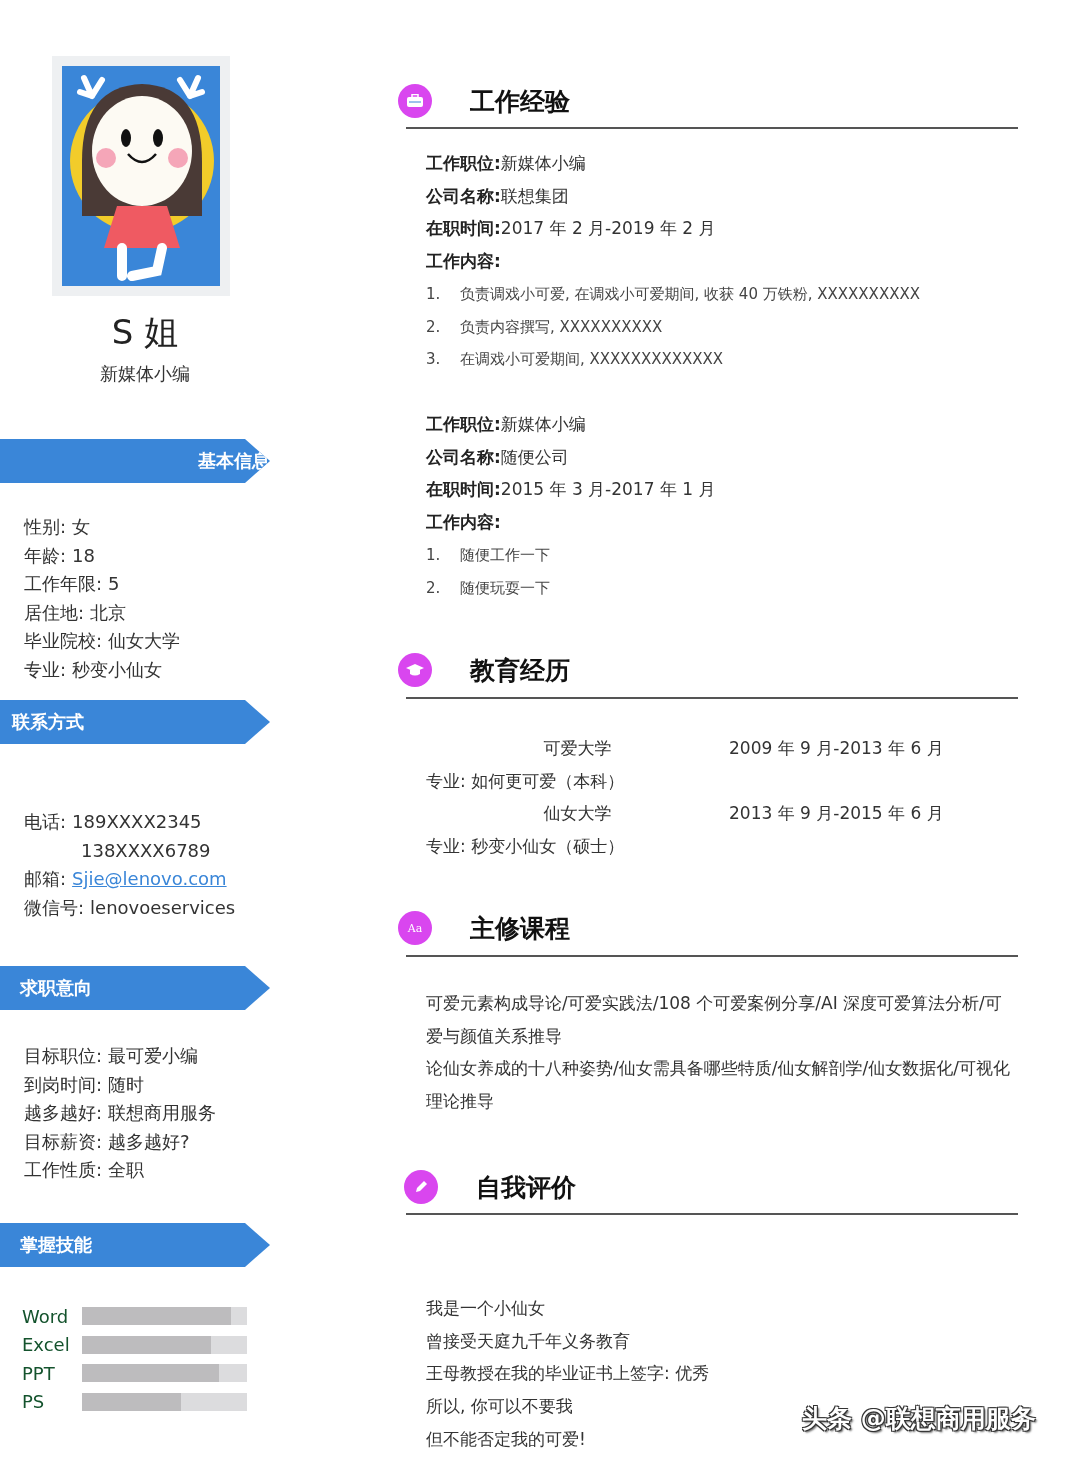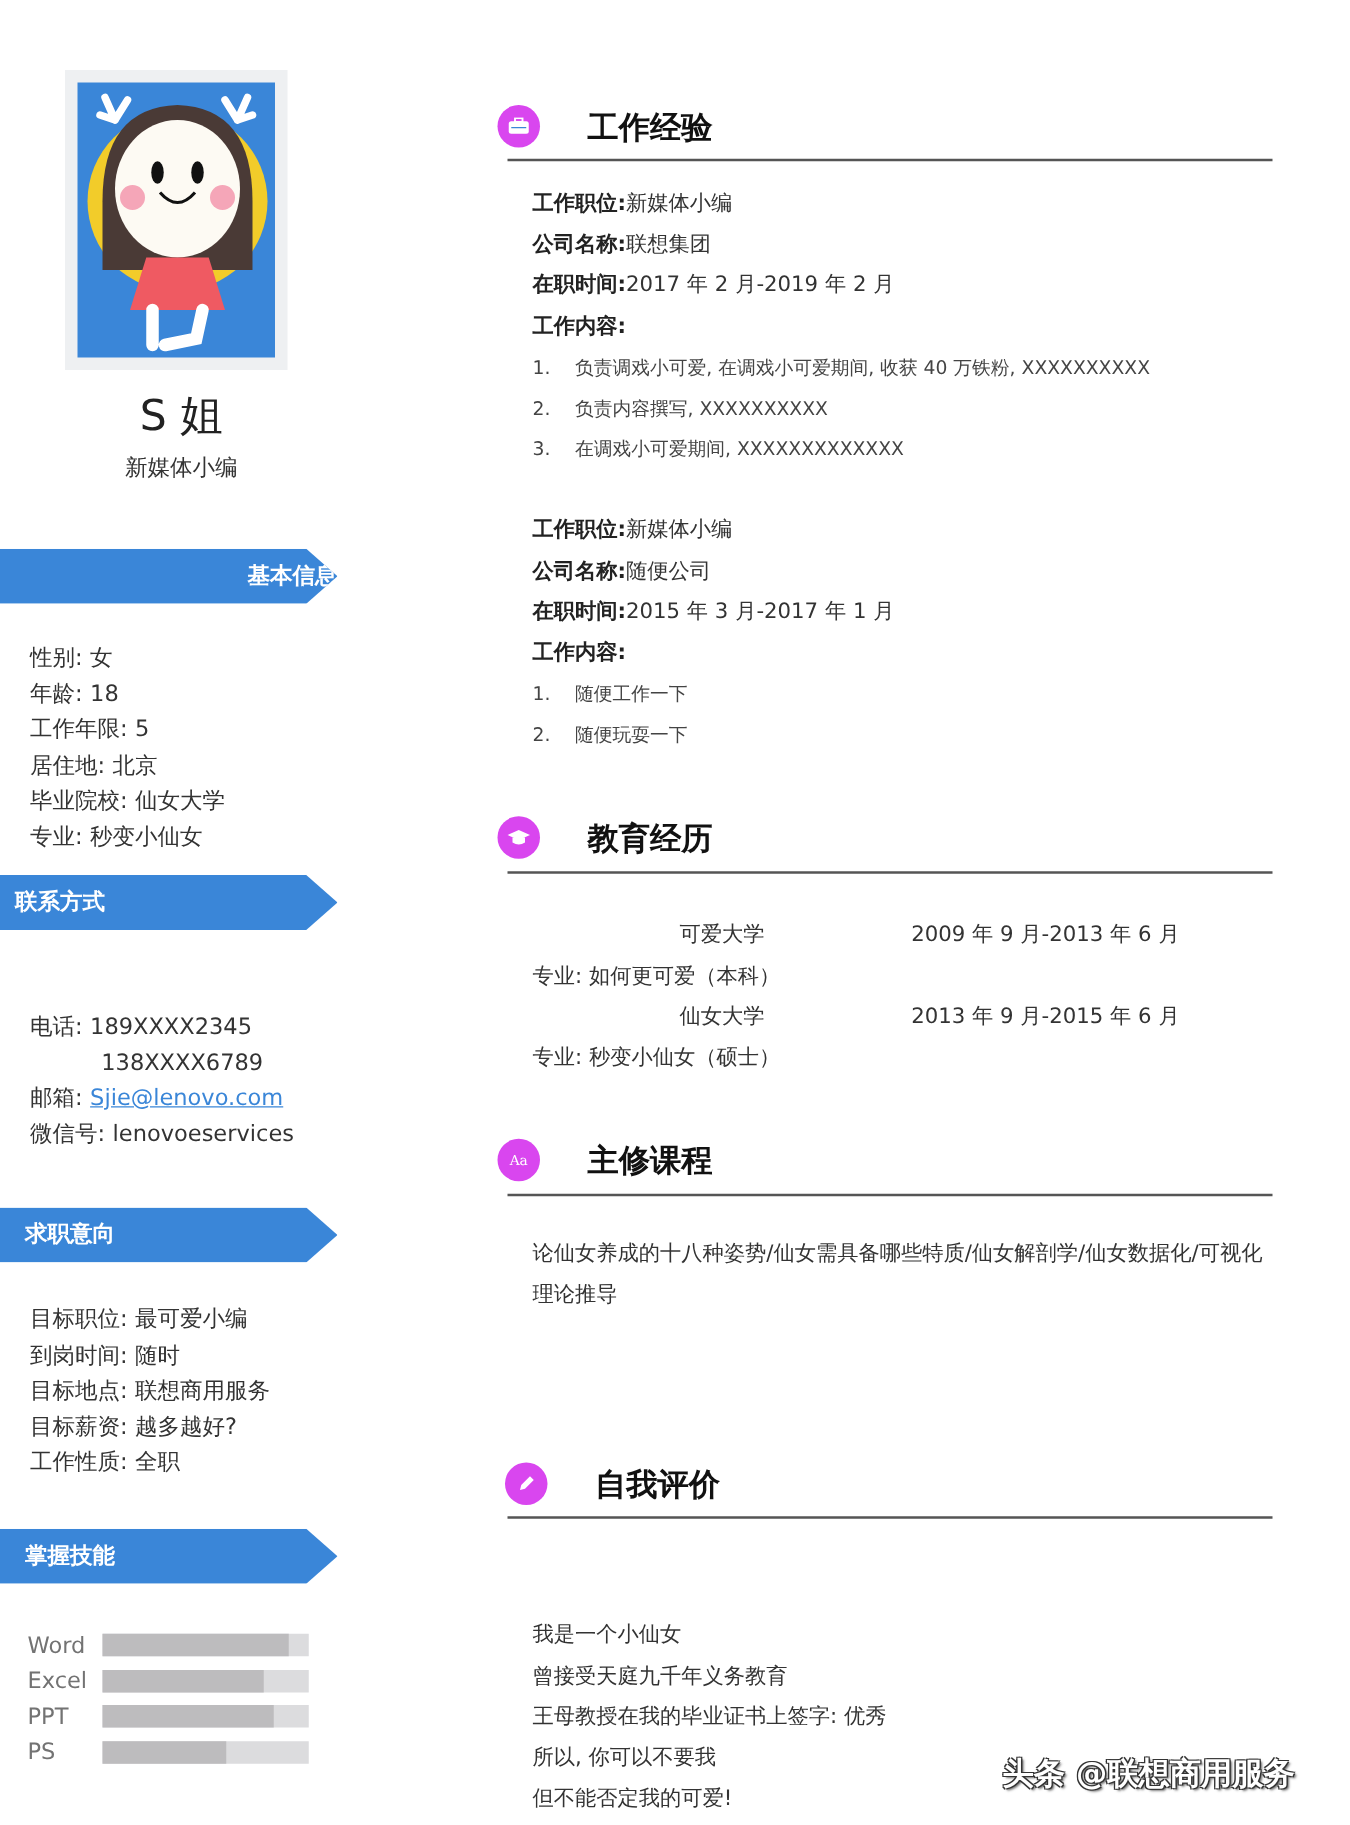--- a/index.html
+++ b/index.html
@@ -11,21 +11,21 @@
   .name { left: 0; width: 290px; top: 310px; text-align: center; font-size: 34px; color: #222; }
   .subtitle { left: 0; width: 290px; top: 362px; text-align: center; font-size: 18px; color: #333; }
   .ribbon { left: 0; height: 44px; width: 270px; background: #3a86d8; clip-path: polygon(0 0, 245px 0, 270px 50%, 245px 100%, 0 100%); color: #fff; font-size: 18px; font-weight: bold; line-height: 44px; padding-left: 24px; }
   .info-list { left: 24px; font-size: 18px; color: #333; line-height: 28.5px; }
   .info-list .row { white-space: nowrap; }
   .info-list .val { margin-left: 6px; }
   .contact .indent { padding-left: 57px; }
   .email { color: #3a86d8; text-decoration: underline; }
   .skills { left: 22px; top: 1302px; }
   .skill-row { display: flex; align-items: center; height: 28.5px; }
-  .skill-label { width: 60px; font-size: 18px; color: #737373; }
+  .skill-label { width: 60px; font-size: 18px; color: #14532d; }
   .skill-track { width: 165px; height: 18px; background: #dcdcde; position: relative; }
   .skill-fill { position: absolute; left: 0; top: 0; height: 100%; background: #bdbcbe; }
   
   .sec-head { left: 398px; display: flex; align-items: center; gap: 24px; }
   .sec-icon { width: 34px; height: 34px; border-radius: 50%; background: #d946ef; display: flex; align-items: center; justify-content: center; color: #fff; font-size: 14px; }
   .sec-title { margin-left: 14px; font-size: 25px; font-weight: bold; color: #111; }
   .sec-rule { left: 406px; width: 612px; height: 2px; background: #555; }
   .job { left: 426px; font-size: 17px; color: #333; line-height: 32.7px; }
   .job b { color: #222; }
   .job .li { font-size: 15px; color: #444; }
@@ -74,21 +74,21 @@
   <div class="row"><span>电话:</span><span class="val">189XXXX2345</span></div>
   <div class="row indent"><span>138XXXX6789</span></div>
   <div class="row"><span>邮箱:</span><span class="val email">Sjie@lenovo.com</span></div>
   <div class="row"><span>微信号:</span><span class="val">lenovoeservices</span></div>
 </div>
 
 <div class="abs ribbon" style="top:966px; padding-left:20px;">求职意向</div>
 <div class="abs info-list" style="top:1042px;">
   <div class="row"><span>目标职位:</span><span class="val">最可爱小编</span></div>
   <div class="row"><span>到岗时间:</span><span class="val">随时</span></div>
-  <div class="row"><span>目标地点:</span><span class="val">联想商用服务</span></div>
+  <div class="row"><span>越多越好:</span><span class="val">联想商用服务</span></div>
   <div class="row"><span>目标薪资:</span><span class="val">越多越好?</span></div>
   <div class="row"><span>工作性质:</span><span class="val">全职</span></div>
 </div>
 
 <div class="abs ribbon" style="top:1223px; width:275px; padding-left:20px;">掌握技能</div>
 <div class="abs skills">
   <div class="skill-row">
       <span class="skill-label">Word</span>
       <div class="skill-track">
         <div class="skill-fill" style="width:90%"></div>
@@ -167,20 +167,21 @@
     </div>
   <div>专业: 秒变小仙女（硕士）</div>
 </div>
 
 <div class="abs sec-head" style="top:911px;">
   <span class="sec-icon" style="font-size:11px; font-family:'DejaVu Serif', serif;">Aa</span>
   <span class="sec-title">主修课程</span>
 </div>
 <div class="abs sec-rule" style="top:955px;"></div>
 <div class="abs para" style="top:987px;">
+  <div>可爱元素构成导论/可爱实践法/108 个可爱案例分享/AI 深度可爱算法分析/可爱与颜值关系推导</div>
   <div>论仙女养成的十八种姿势/仙女需具备哪些特质/仙女解剖学/仙女数据化/可视化理论推导</div>
 </div>
 
 <div class="abs sec-head" style="top:1170px; left:404px;">
   <span class="sec-icon">
     <svg width="16" height="16" viewBox="0 0 16 16">
         <path d="M3 13 L4 9 L11 2 L14 5 L7 12 Z" fill="#fff"></path>
       </svg>
   </span>
   <span class="sec-title">自我评价</span>

